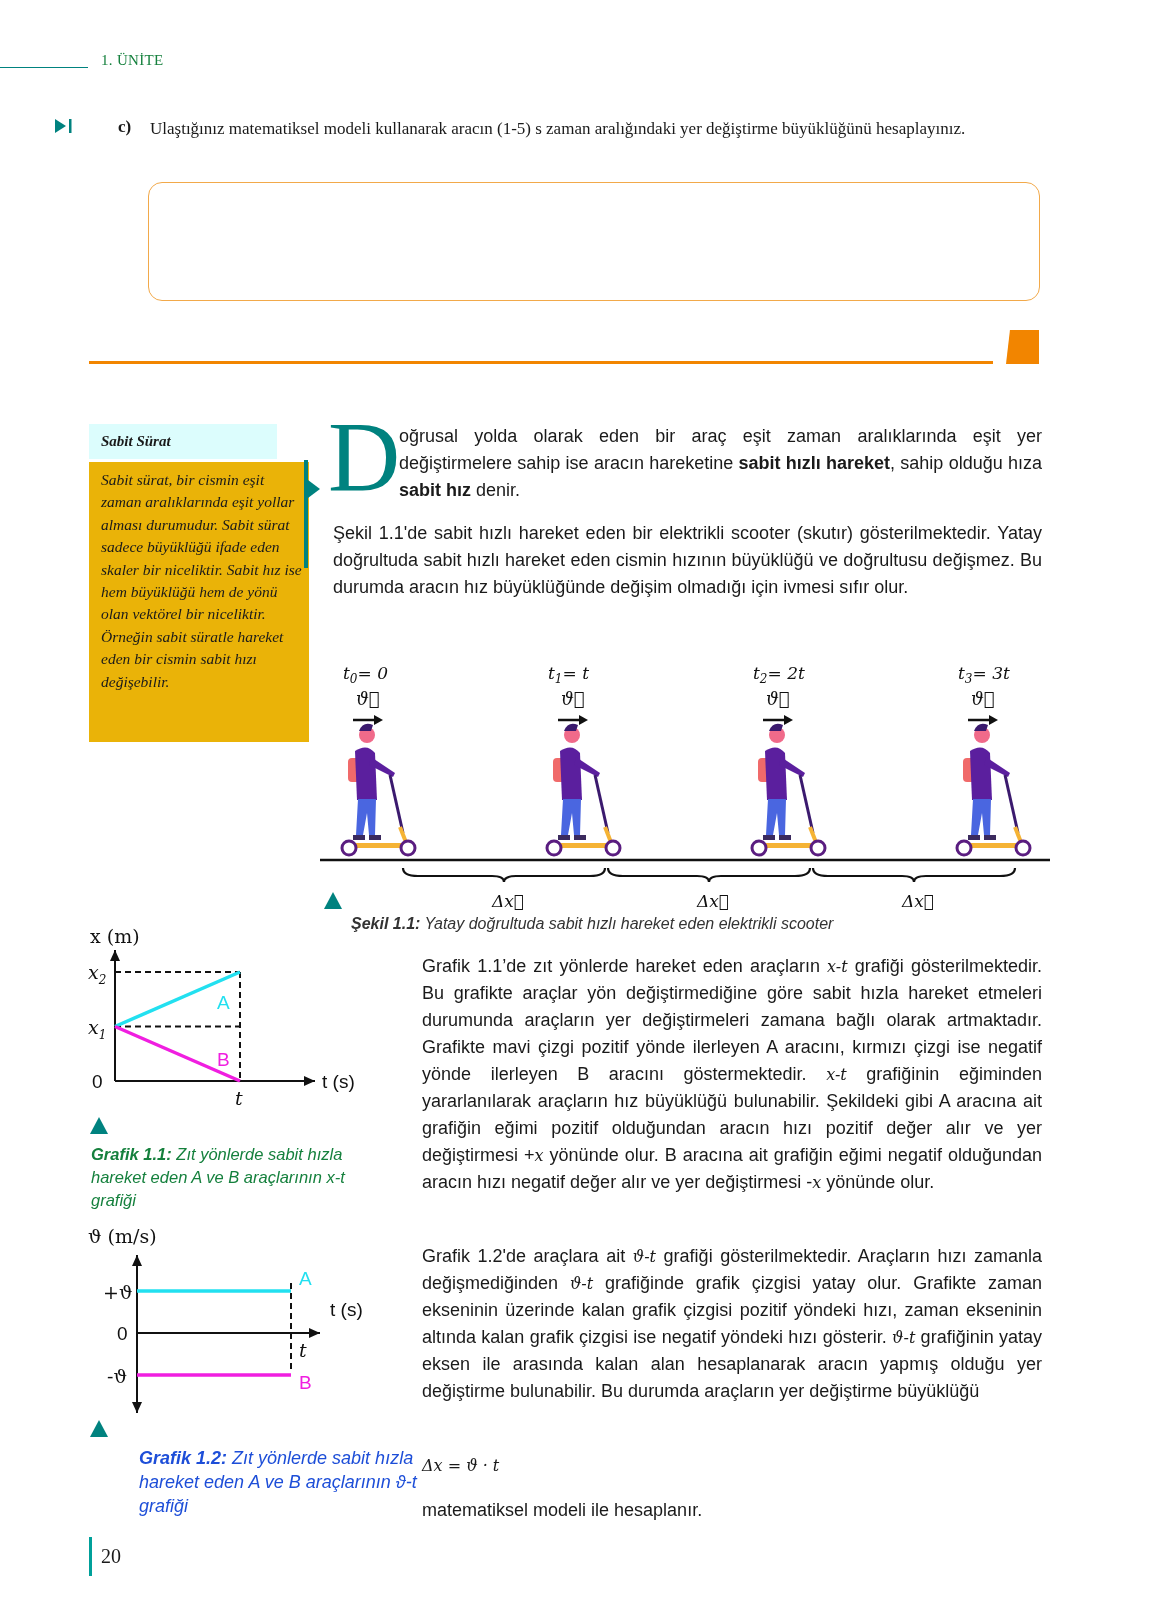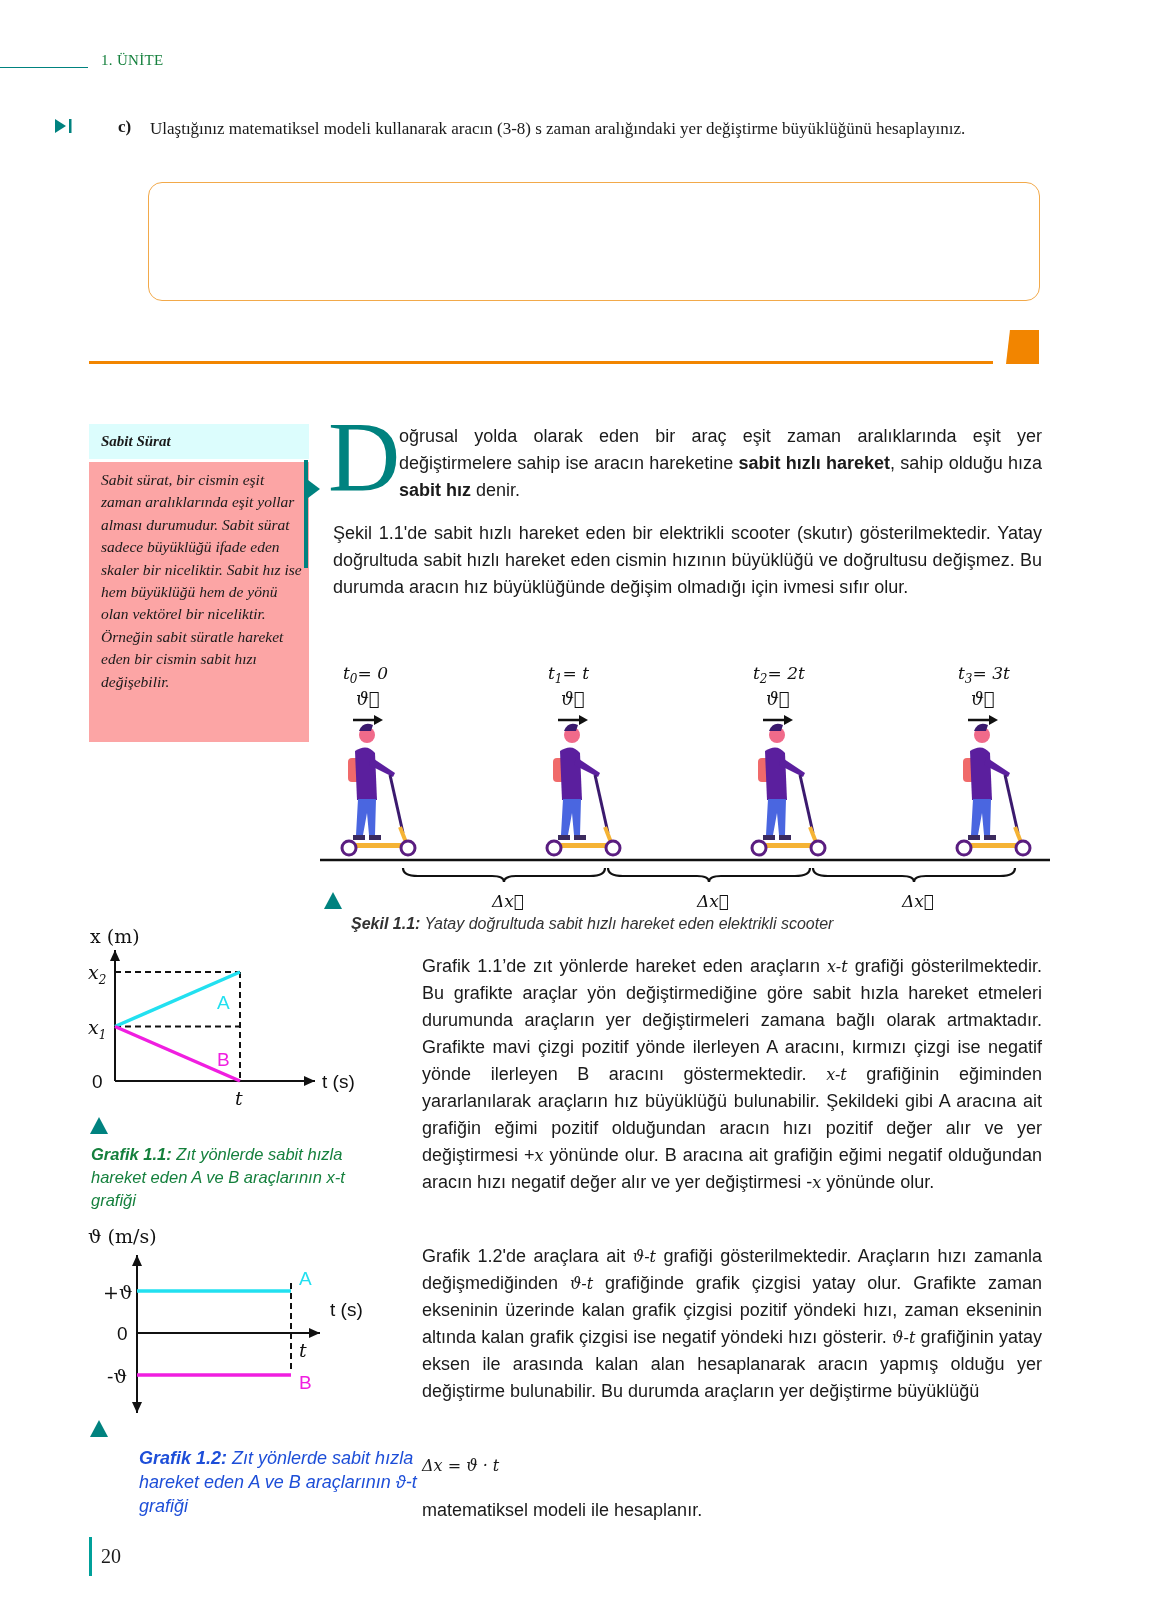--- a/index.html
+++ b/index.html
@@ -16,23 +16,23 @@
   .q-icon { left:55px; top:118px; width:20px; height:16px; }
   .q-letter { left:118px; top:117px; font-size:17px; font-weight:bold; }
   .q-text { left:150px; top:117px; width:900px; font-size:17px; line-height:23px; }
   .answer-box { left:148px; top:182px; width:890px; height:117px; border:1.5px solid #f2a94a; border-radius:14px; }
 
   .orange-rule { left:89px; top:361px; width:904px; height:3px; background:#f28500; }
   .orange-tab { left:1006px; top:330px; width:33px; height:34px; background:#f28500;
                 clip-path:polygon(12% 0, 100% 0, 100% 100%, 0 100%); }
 
   
-  .side-head { left:89px; top:424px; width:220px; height:35px; background:#dcfdfd; }
+  .side-head { left:89px; top:424px; width:188px; height:35px; background:#dcfdfd; }
   .side-head span { position:absolute; left:12px; top:9px; font-size:15px; font-weight:bold; font-style:italic; }
-  .side-body { left:89px; top:462px; width:220px; height:280px; background:#fca5a5; }
+  .side-body { left:89px; top:462px; width:220px; height:280px; background:#eab308; }
   .side-body p { margin:0; position:absolute; left:12px; top:7px; width:205px; font-size:15.5px; line-height:22.4px; font-style:italic; }
   .side-bar { left:304px; top:460px; width:4px; height:108px; background:#00827f; }
   .side-arrow { left:308px; top:480px; width:0; height:0; border-top:9px solid transparent; border-bottom:9px solid transparent; border-left:12px solid #00827f; }
 
   
   .dropcap { left:328px; top:412px; font-size:100px; line-height:90px; color:#00827f; }
   .intro { left:399px; top:423px; width:643px; font-size:18px; line-height:27px; text-align:justify; }
   .para2 { left:333px; top:520px; width:709px; font-size:18px; line-height:27px; text-align:justify; }
 
   
@@ -62,21 +62,21 @@
 <body>
 
 <div class="abs unit-line"></div>
 <div class="abs unit-label serif">1. ÜNİTE</div>
 
 <svg class="abs q-icon" viewBox="0 0 20 16">
   <polygon points="0,1 0,15 11,8" fill="#00827f"></polygon>
   <rect x="14" y="1" width="2.5" height="14" fill="#00827f"></rect>
 </svg>
 <div class="abs q-letter serif">c)</div>
-<div class="abs q-text serif">Ulaştığınız matematiksel modeli kullanarak aracın (3-8) s zaman aralığındaki yer değiştirme büyüklüğünü hesaplayınız.</div>
+<div class="abs q-text serif">Ulaştığınız matematiksel modeli kullanarak aracın (1-5) s zaman aralığındaki yer değiştirme büyüklüğünü hesaplayınız.</div>
 <div class="abs answer-box"></div>
 
 <div class="abs orange-rule"></div>
 <div class="abs orange-tab"></div>
 
 <div class="abs side-head serif">
   <span>Sabit Sürat</span>
 </div>
 <div class="abs side-body serif">
   <p>Sabit sürat, bir cismin eşit zaman aralıklarında eşit yollar alması durumudur. Sabit sürat sadece büyüklüğü ifade eden skaler bir niceliktir. Sabit hız ise hem büyüklüğü hem de yönü olan vektörel bir niceliktir. Örneğin sabit süratle hareket eden bir cismin sabit hızı değişebilir.</p>

